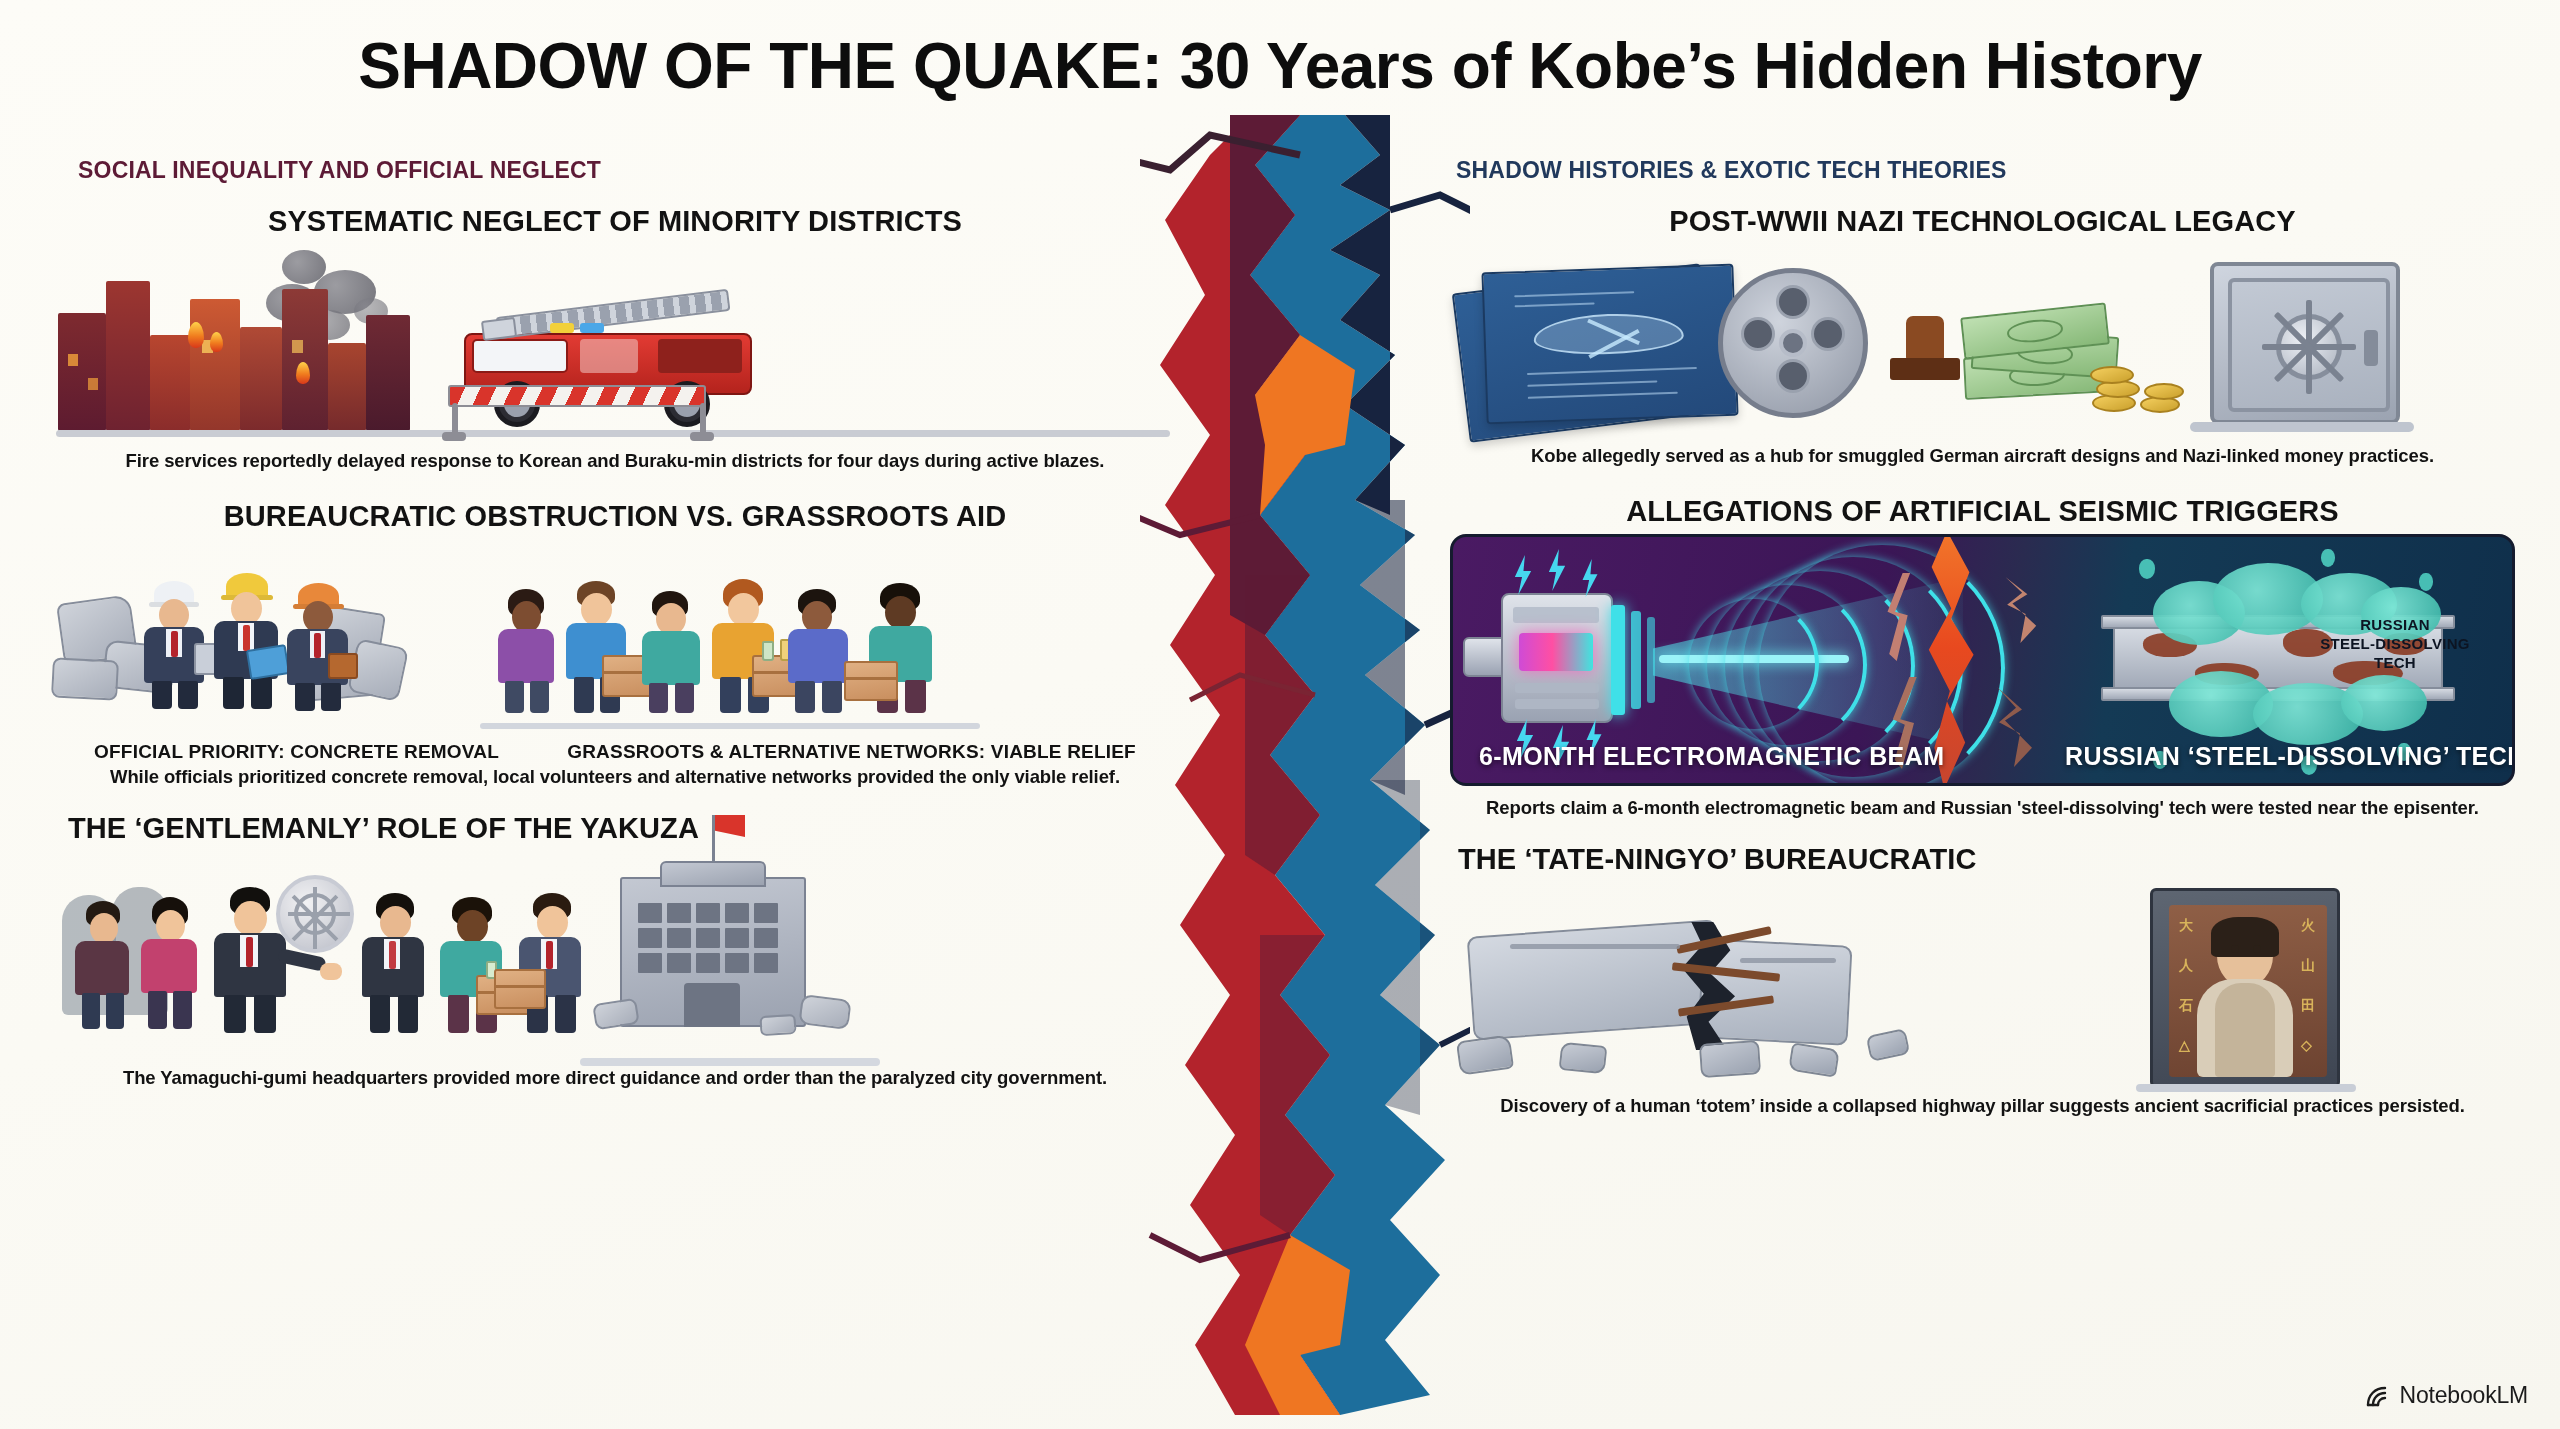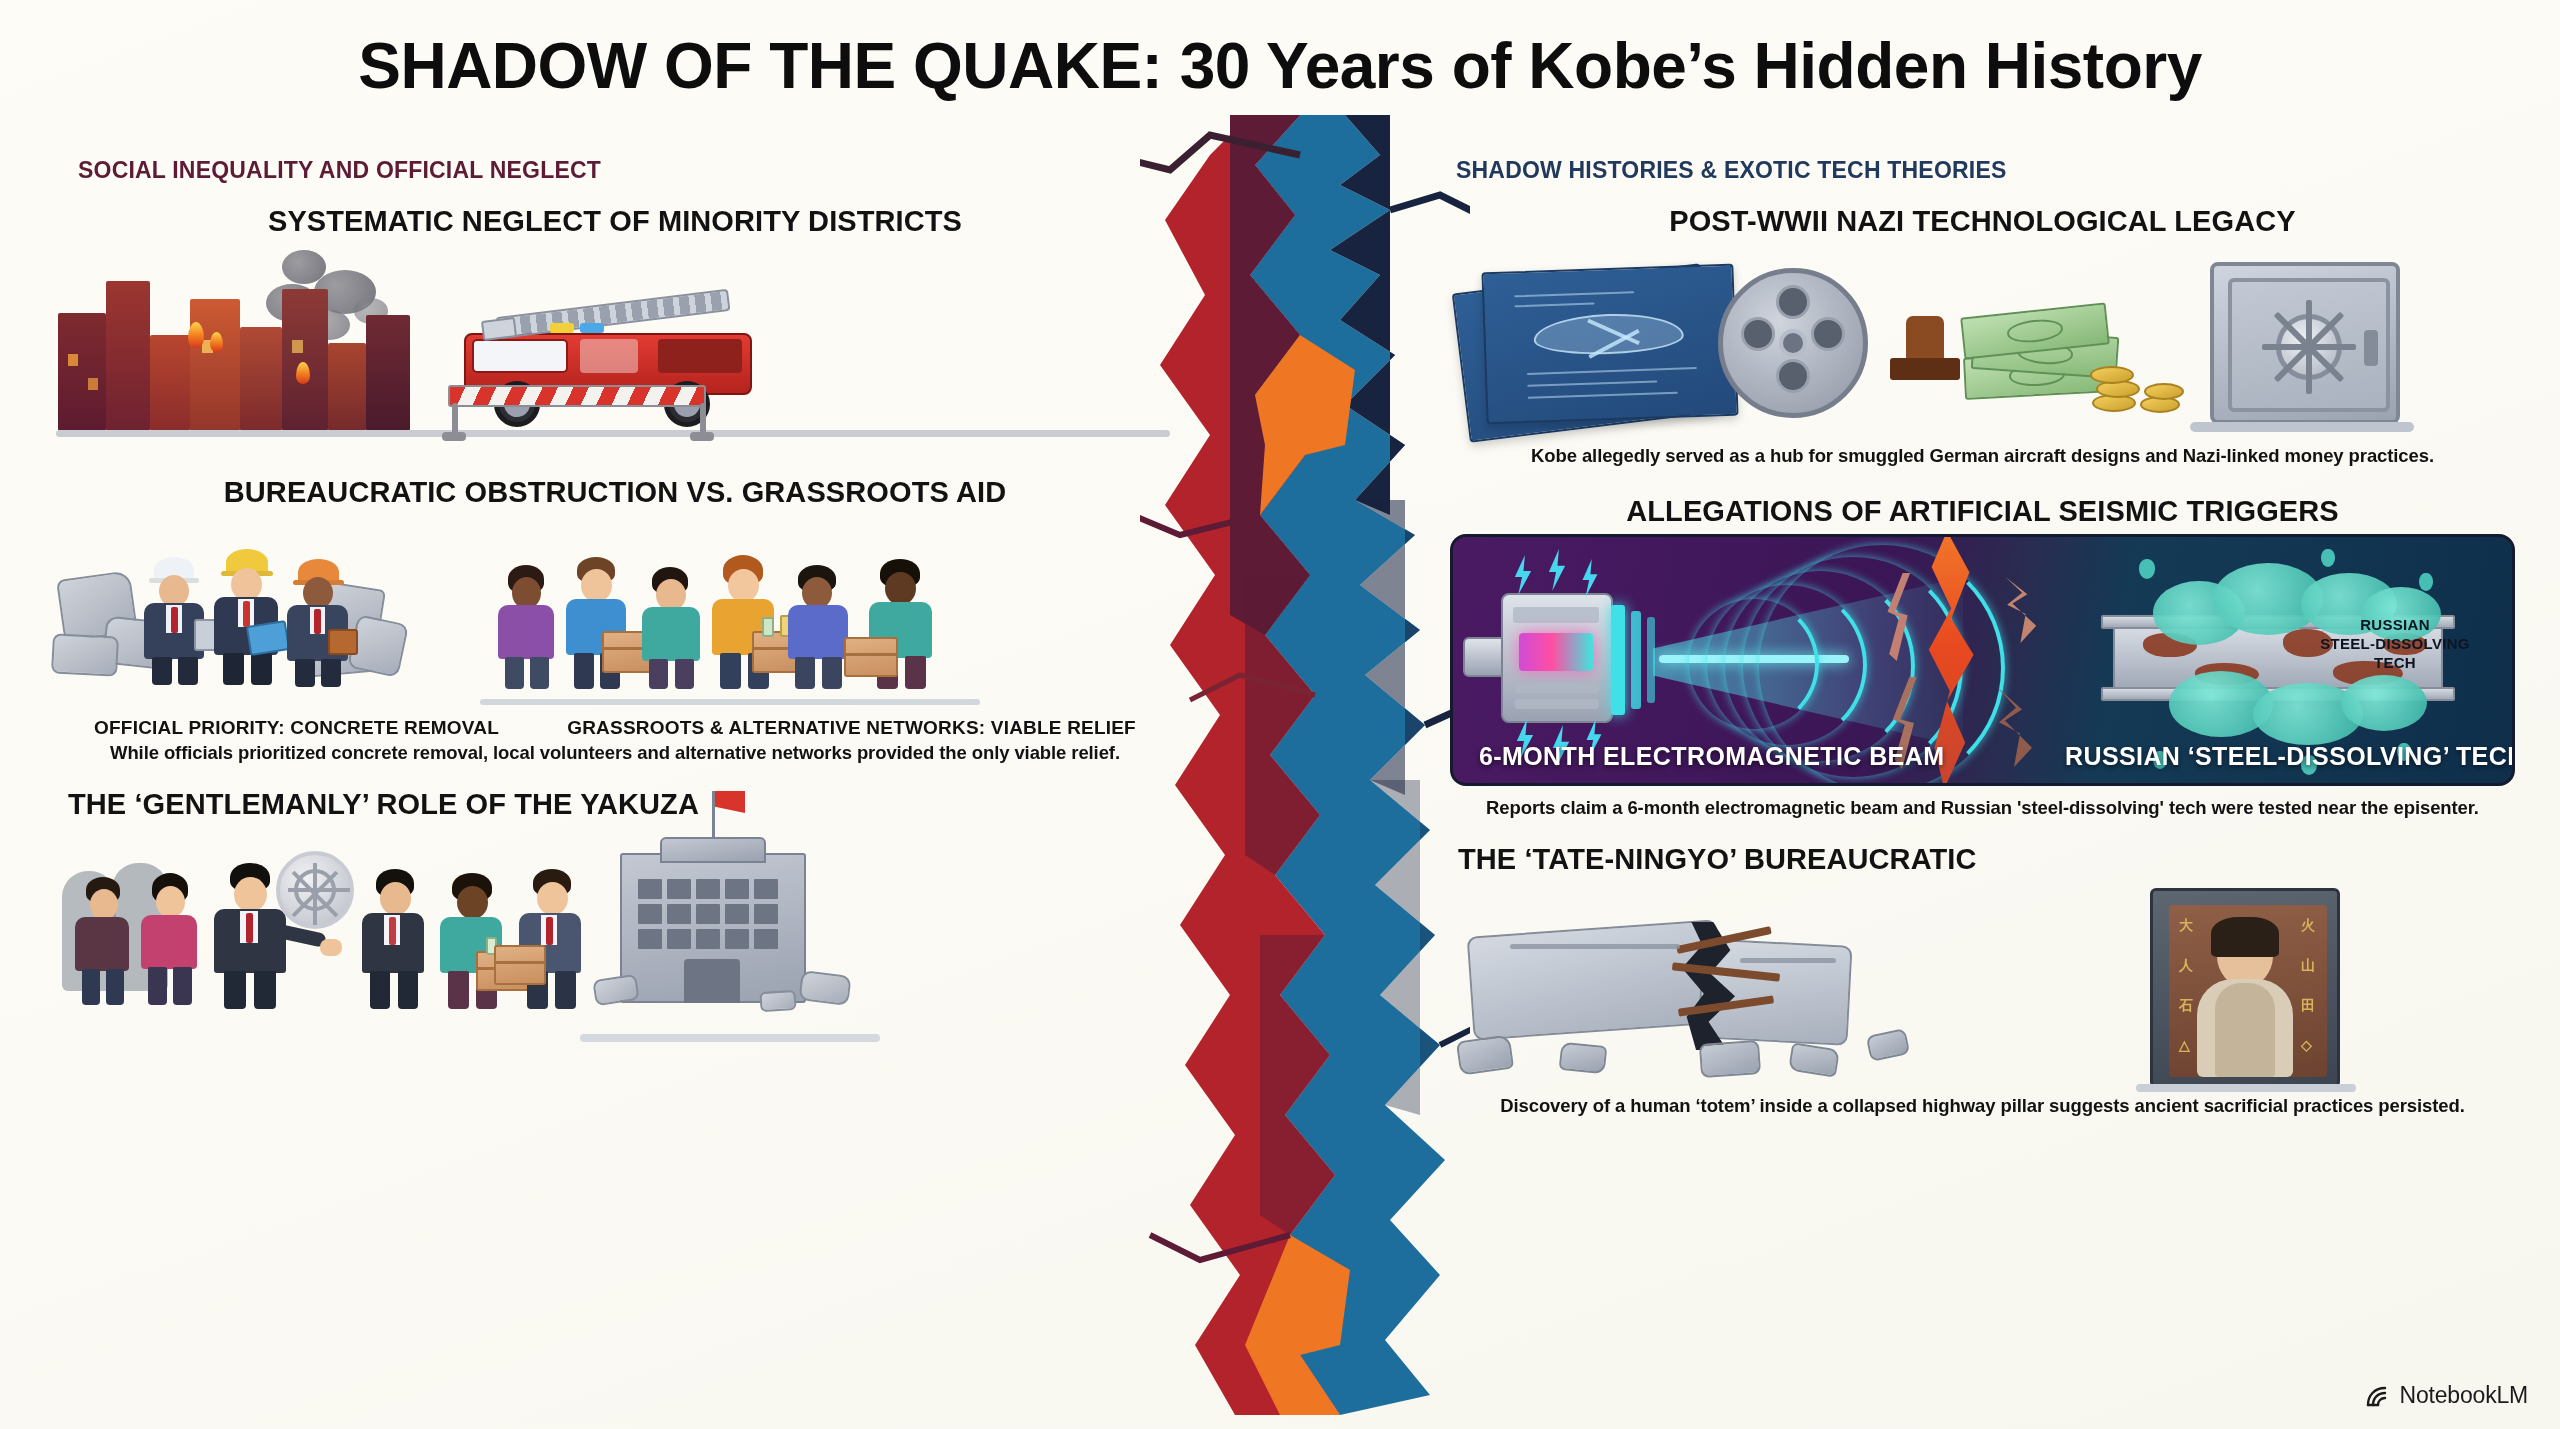--- a/index.html
+++ b/index.html
@@ -339,20 +339,21 @@
         <div class="wheel" style="left:206px;top:100px;width:46px;height:46px;"></div>
       </div>
 
       <div class="barrier" style="left:388px;bottom:42px;width:258px;"></div>
       <div class="barrier-leg" style="left:392px;bottom:12px;height:34px;"></div>
       <div class="barrier-leg" style="left:640px;bottom:12px;height:34px;"></div>
       <div class="abs" style="left:382px;bottom:8px;width:24px;height:9px;background:#8d8d95;border-radius:4px;"></div>
       <div class="abs" style="left:630px;bottom:8px;width:24px;height:9px;background:#8d8d95;border-radius:4px;"></div>
     </div>
 
+    <div class="caption">Fire services reportedly delayed response to Korean and Buraku-min districts for four days during active blazes.</div>
   </div>
 
   <div class="card" style="margin-top:26px;">
     <div class="card-title">BUREAUCRATIC OBSTRUCTION VS. GRASSROOTS AID</div>
 
     <div class="art" id="art-bureau">
 
       <div class="rubble" style="left:0px;top:60px;width:74px;height:62px;transform:rotate(-8deg);border-radius:8px 16px 6px 10px;"></div>
       <div class="rubble" style="left:44px;top:104px;width:70px;height:48px;transform:rotate(6deg);border-radius:12px 6px 10px 6px;"></div>
       <div class="rubble" style="left:-8px;top:120px;width:66px;height:40px;transform:rotate(3deg);border-radius:8px;"></div>
@@ -545,20 +546,21 @@
           <div class="win"></div>
       </div>
       <div class="abs" style="left:624px;top:132px;width:56px;height:44px;background:#6d7483;border-radius:4px 4px 0 0;"></div>
 
       <div class="rubble" style="left:534px;top:150px;width:44px;height:26px;transform:rotate(-9deg);border-radius:8px;"></div>
       <div class="rubble" style="left:740px;top:146px;width:50px;height:30px;transform:rotate(7deg);border-radius:10px;"></div>
       <div class="rubble" style="left:700px;top:164px;width:36px;height:20px;transform:rotate(-4deg);border-radius:6px;"></div>
       <div class="abs" style="left:520px;bottom:0px;width:300px;height:8px;background:#d4d8df;border-radius:4px;"></div>
     </div>
 
+    <div class="caption">The Yamaguchi-gumi headquarters provided more direct guidance and order than the paralyzed city government.</div>
   </div>
 </div>
 
 <div id="central-crack">
   <svg width="330" height="1300" viewBox="0 0 330 1300" xmlns="http://www.w3.org/2000/svg">
 
     <polygon points="205,0 240,40 200,70 250,95 190,135 240,160 200,205 255,240 205,290 265,330 215,385 275,420 220,470 280,515 225,560 285,610 230,665 290,715 235,770 295,820 240,880 300,930 245,990 305,1045 250,1105 300,1160 245,1225 290,1280 200,1300 160,1240 200,1180 150,1120 195,1060 145,1000 190,940 140,880 185,820 135,760 180,700 130,640 175,580 125,520 170,460 120,400 165,340 115,280 160,220 110,160 155,100 115,50 160,0" fill="#1d6e9c"></polygon>
 
     <polygon points="205,0 240,40 200,70 250,95 190,135 240,160 200,205 255,240 205,290 265,330 215,385 250,400 250,0" fill="#17233f"></polygon>
     <polygon points="215,385 275,420 220,470 280,515 225,560 285,610 230,665 265,680 265,385" fill="#17233f" opacity="0.55"></polygon>

